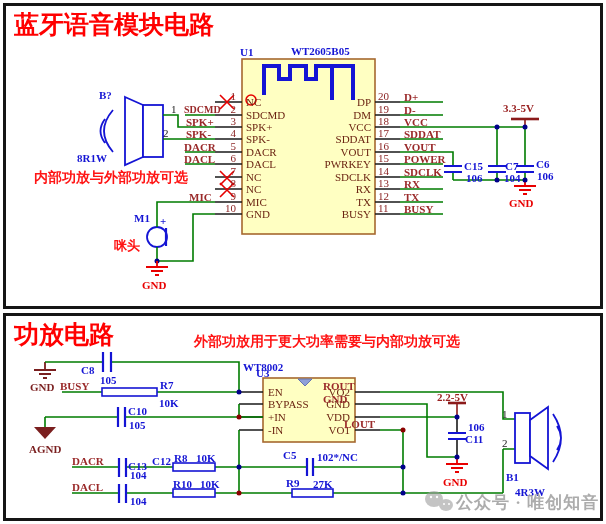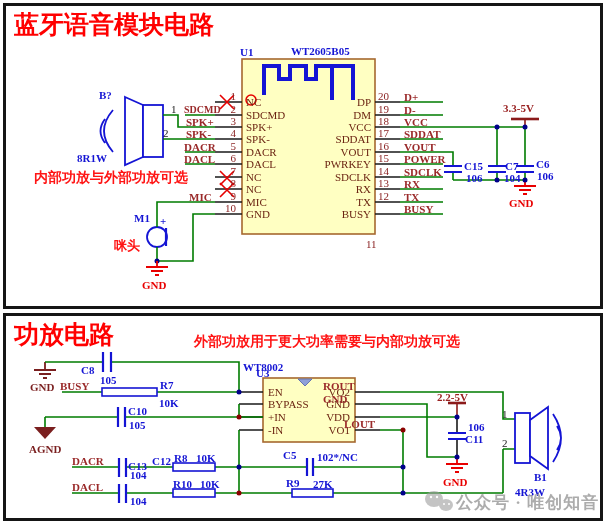--- a/index.html
+++ b/index.html
@@ -212,21 +212,21 @@
 
   <span class="t num" style="left:378px;top:90px;">20</span>
   <span class="t num" style="left:378px;top:103px;">19</span>
   <span class="t num" style="left:378px;top:115px;">18</span>
   <span class="t num" style="left:378px;top:127px;">17</span>
   <span class="t num" style="left:378px;top:140px;">16</span>
   <span class="t num" style="left:378px;top:152px;">15</span>
   <span class="t num" style="left:378px;top:165px;">14</span>
   <span class="t num" style="left:378px;top:177px;">13</span>
   <span class="t num" style="left:378px;top:190px;">12</span>
-  <span class="t num" style="left:366px;top:202px;margin-top:36px;">11</span>
+  <span class="t num" style="left:378px;top:202px;">11</span>
 
   <span class="t net" style="left:404px;top:91px;">D+</span>
   <span class="t net" style="left:404px;top:104px;">D-</span>
   <span class="t net" style="left:404px;top:116px;">VCC</span>
   <span class="t net" style="left:404px;top:128px;">SDDAT</span>
   <span class="t net" style="left:404px;top:141px;">VOUT</span>
   <span class="t net" style="left:404px;top:153px;">POWER</span>
   <span class="t net" style="left:404px;top:166px;">SDCLK</span>
   <span class="t net" style="left:404px;top:178px;">RX</span>
   <span class="t net" style="left:404px;top:191px;">TX</span>
@@ -289,18 +289,18 @@
 
   <span class="t net" style="left:323px;top:380px;">ROUT</span>
   <span class="t net" style="left:323px;top:393px;">GND</span>
   <span class="t net" style="left:344px;top:418px;">LOUT</span>
   <span class="t railtxt" style="left:437px;top:391px;">2.2-5V</span>
   <span class="t val" style="left:468px;top:421px;">106</span>
   <span class="t ref" style="left:465px;top:433px;">C11</span>
   <span class="t gndred" style="left:443px;top:476px;">GND</span>
   <span class="t pinno" style="left:502px;top:408px;">1</span>
   <span class="t pinno" style="left:502px;top:437px;">2</span>
-  <span class="t ref" style="left:534px;top:471px;text-align:right;">B1</span>
+  <span class="t ref" style="left:506px;top:471px;text-align:right;">B1</span>
   <span class="t val" style="left:515px;top:486px;">4R3W</span>
 
   <span class="t wm" style="left:456px;top:491px;">公众号 · 唯创知音</span>
 
 </div>
 
 </body></html>

